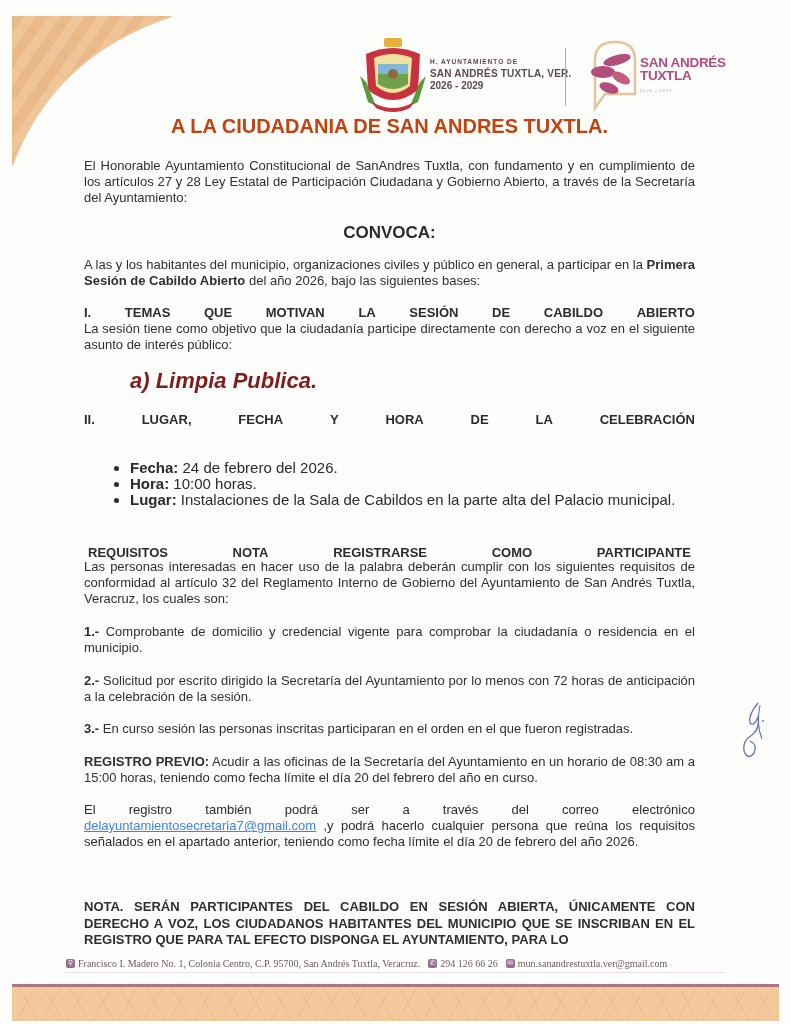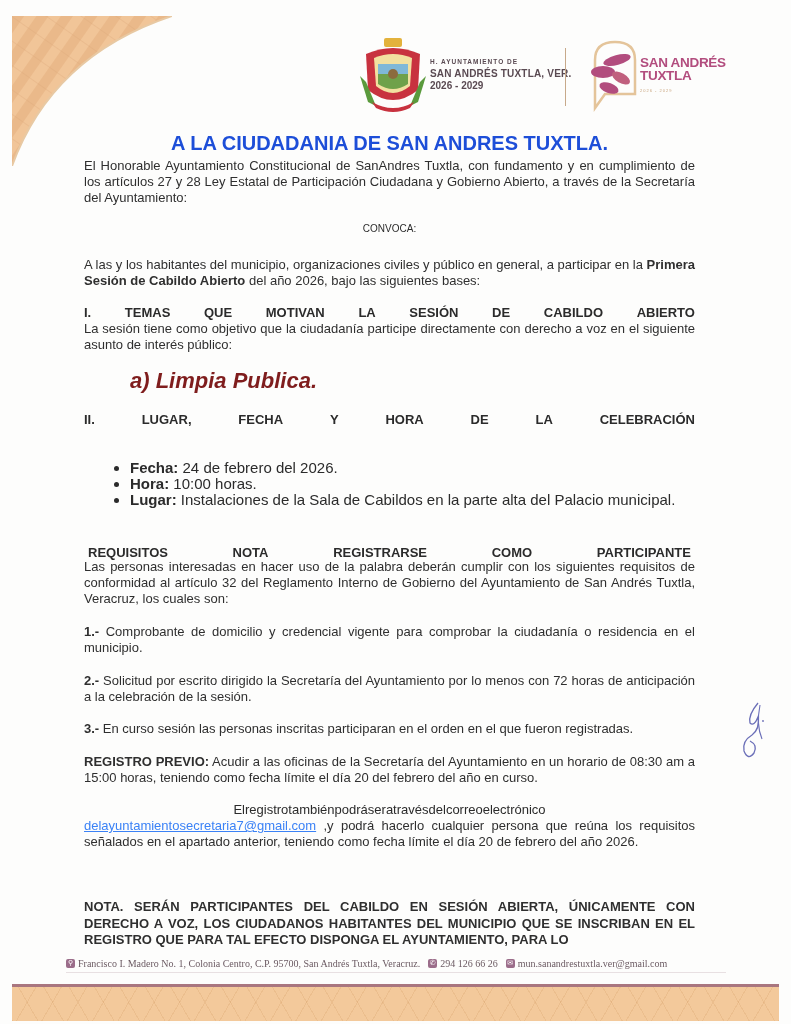--- a/index.html
+++ b/index.html
@@ -22,26 +22,26 @@
   .hdr-divider { position: absolute; left: 565px; top: 48px; width: 1px; height: 58px; background: #c7a98a; }
   .brand-logo { position: absolute; left: 585px; top: 38px; width: 60px; height: 74px; }
   .brand-name {
     position: absolute; left: 640px; top: 56px; color: #b24d7e;
     font-weight: bold; font-size: 13.5px; line-height: 13px; letter-spacing: -0.3px;
   }
   .brand-years { font-size: 4px; color: #c9a57e; font-weight: normal; letter-spacing: 1px; margin-top: 2px; }
 
   .content { position: absolute; left: 84px; width: 611px; }
   .title {
-    position: absolute; left: 84px; width: 611px; top: 132px; text-align: center;
-    font-size: 20px; font-weight: bold; color: #1d4ed8;
+    position: absolute; left: 84px; width: 611px; top: 115px; text-align: center;
+    font-size: 20px; font-weight: bold; color: #c2410c;
   }
   p { margin: 0; font-size: 13px; line-height: 16px; text-align: justify; color: #2f2f2f; }
   .justify-line { display: flex; justify-content: space-between; font-weight: bold; font-size: 13px; line-height: 16px; }
-  .center-bold { text-align: center; font-weight: normal; font-size: 10px; }
+  .center-bold { text-align: center; font-weight: bold; font-size: 17px; }
   .topic {
     font-size: 22px; font-weight: bold; font-style: italic; color: #7f1d1d; margin-left: 46px;
   }
   ul.bullets { margin: 0; padding-left: 46px; font-size: 15px; line-height: 16px; }
   ul.bullets li { margin: 0; }
   .link { color: #3b82f6; text-decoration: underline; }
   .nota { font-weight: bold; font-size: 13px; line-height: 16.5px; color: #2f2f2f; text-align: justify; margin-top: 15px; }
 
   .signature { position: absolute; left: 730px; top: 695px; width: 40px; height: 70px; }
 
@@ -182,21 +182,21 @@
 </div>
 <div class="content" style="top:721px;">
   <p><b>3.-</b><span> En curso sesión las personas inscritas participaran en el orden en el que fueron registradas.</span></p>
 </div>
 
 <div class="content" style="top:754px;">
   <p><b>REGISTRO PREVIO:</b><span> Acudir a las oficinas de la Secretaría del Ayuntamiento en un horario de 08:30 am a 15:00 horas, teniendo como fecha límite el día 20 del febrero del año en curso.</span></p>
 </div>
 
 <div class="content" style="top:802px;">
-  <div class="justify-line" id="emailLine" style="font-weight:normal;justify-content:center;">
+  <div class="justify-line" id="emailLine" style="font-weight:normal;">
       <span>El</span>
       <span>registro</span>
       <span>también</span>
       <span>podrá</span>
       <span>ser</span>
       <span>a</span>
       <span>través</span>
       <span>del</span>
       <span>correo</span>
       <span>electrónico</span>

